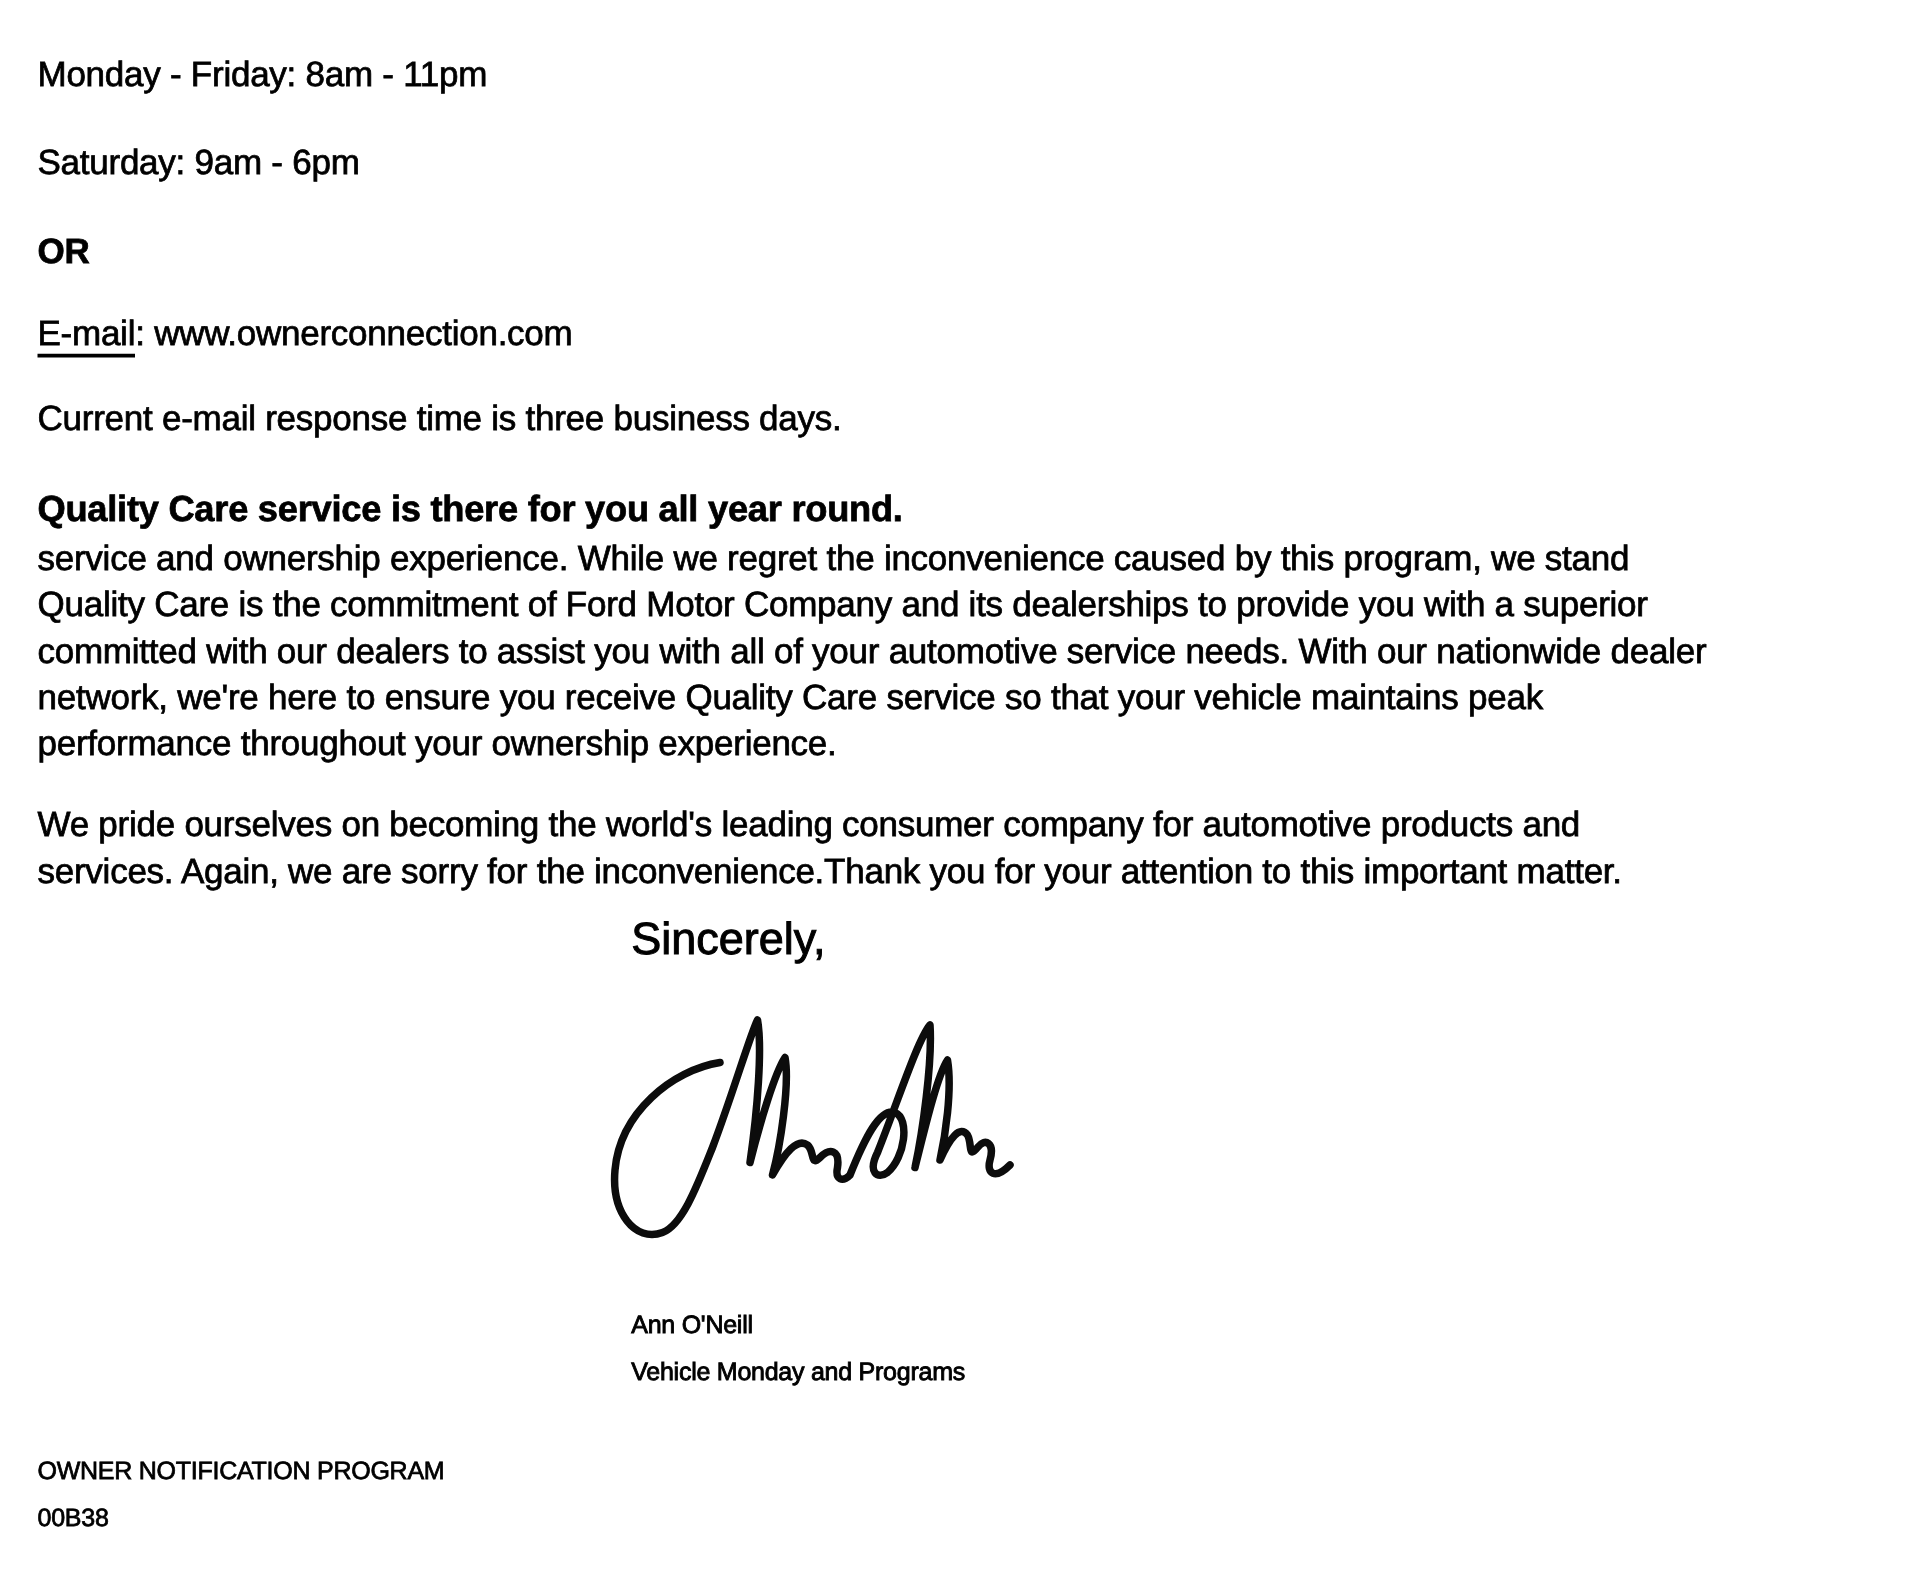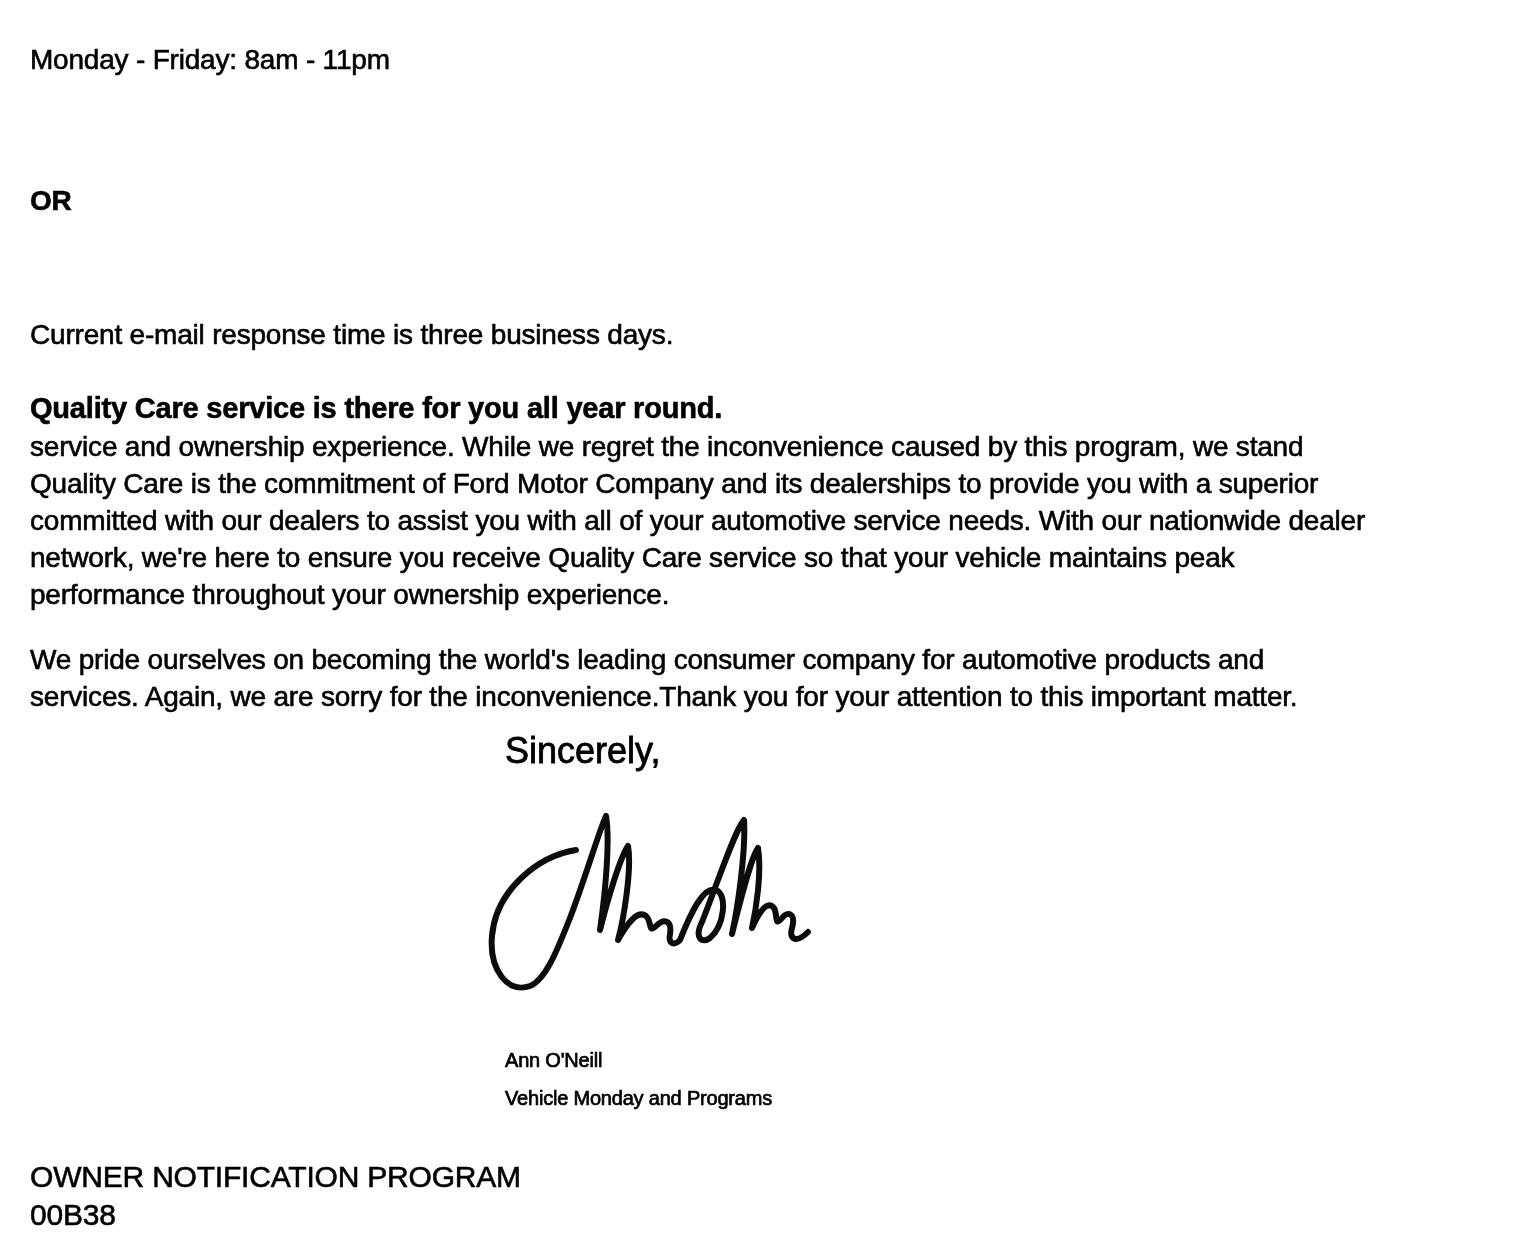--- a/index.html
+++ b/index.html
@@ -45,21 +45,21 @@
   }
   .sig-svg {
     position: absolute;
     left: 478px;
     top: 798px;
   }
   .footer-block {
     position: absolute;
     left: 30px;
     top: 1158px;
-    font-size: 30px;
+    font-size: 20px;
     line-height: 38px;
     letter-spacing: -0.2px;
     -webkit-text-stroke: 0.6px #000;
   }
   .namelines {
     position: absolute;
     left: 505px;
     top: 997px;
     font-size: 20px;
     line-height: 38px;
@@ -68,23 +68,27 @@
     -webkit-text-stroke: 0.7px #000;
   }
 </style>
 </head>
 <body>
 
 <div class="page">
 
   <div class="line" style="top:44px;">Monday - Friday: 8am - 11pm</div>
 
+  <div class="line" style="top:114px;">Saturday: 9am - 6pm</div>
 
   <div class="line bold" style="top:185px;">OR</div>
 
+  <div class="line" style="top:251px;">
+    <span class="underlined">E-mail</span><span>: </span><span>www.ownerconnection.com</span>
+  </div>
 
   <div class="line" style="top:319px;">Current e-mail response time is three business days.</div>
 
   <div class="line bold" style="top:392px; font-size:29px;">Quality Care service is there for you all year round.</div>
 
   <div class="para" style="top:428px;">
     <div>service and ownership experience. While we regret the inconvenience caused by this program, we stand</div>
     <div>Quality Care is the commitment of Ford Motor Company and its dealerships to provide you with a superior</div>
     <div>committed with our dealers to assist you with all of your automotive service needs. With our nationwide dealer</div>
     <div>network, we're here to ensure you receive Quality Care service so that your vehicle maintains peak</div>

